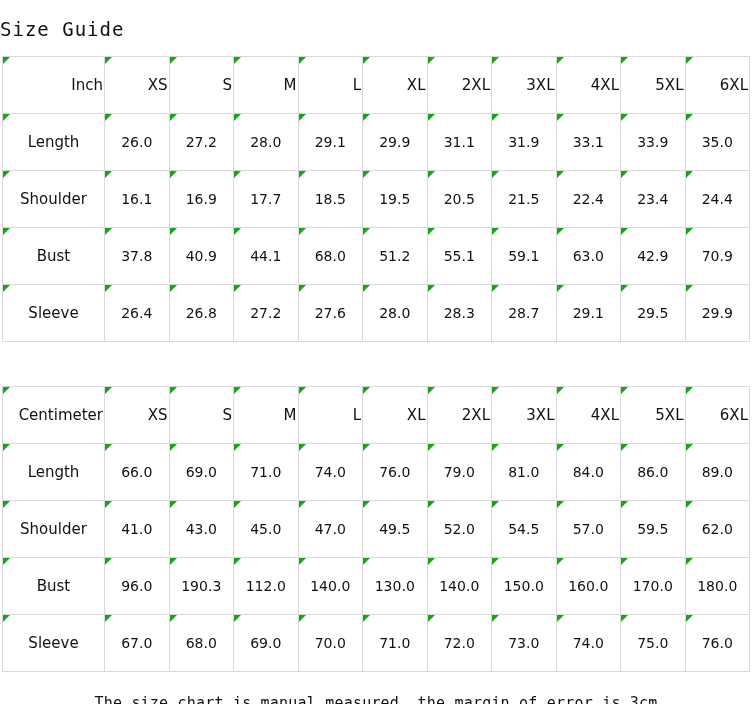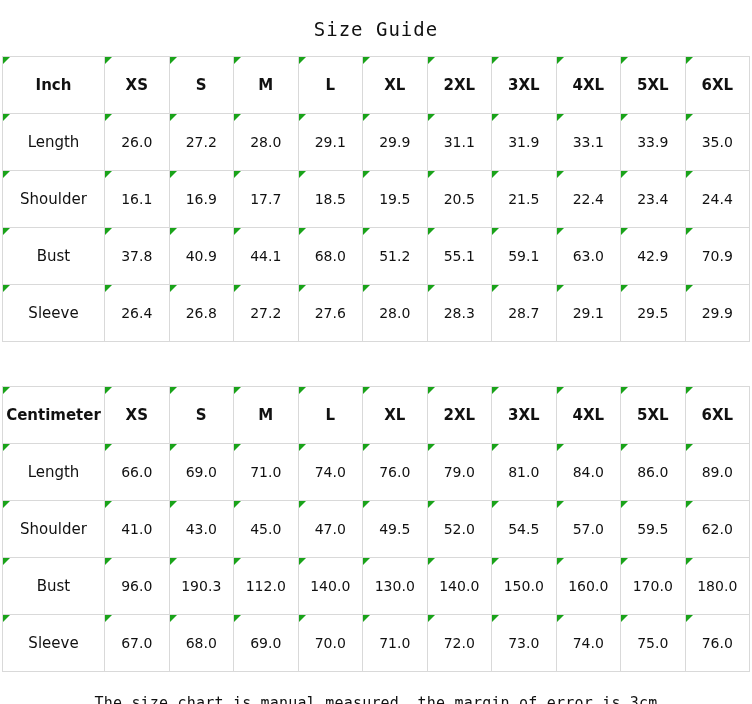--- a/index.html
+++ b/index.html
@@ -15,21 +15,20 @@
     overflow: hidden;
   }
   .page {
     width: 752px;
     height: 704px;
     position: relative;
     box-sizing: border-box;
     padding: 0;
   }
   .title {
-    text-align: center;
     font-family: "DejaVu Sans Mono", monospace;
     font-size: 19px;
     letter-spacing: 1px;
     color: #111;
     padding-top: 18px;
     padding-bottom: 16px;
     font-weight: 400;
   }
   table.size-table {
     border-collapse: collapse;
@@ -53,22 +52,23 @@
     content: "";
     position: absolute;
     top: 0;
     left: 0;
     width: 0;
     height: 0;
     border-top: 7px solid #19a319;
     border-right: 7px solid transparent;
   }
   table.size-table tr.header-row td {
-    font-weight: bold;
+    font-weight: normal;
     font-size: 15px;
+    text-align: right;
   }
   table.size-table td.rowlabel {
     font-weight: normal;
     font-size: 15px;
   }
   table.size-table col.first-col {
     width: 102px;
   }
   .spacer {
     height: 44px;

